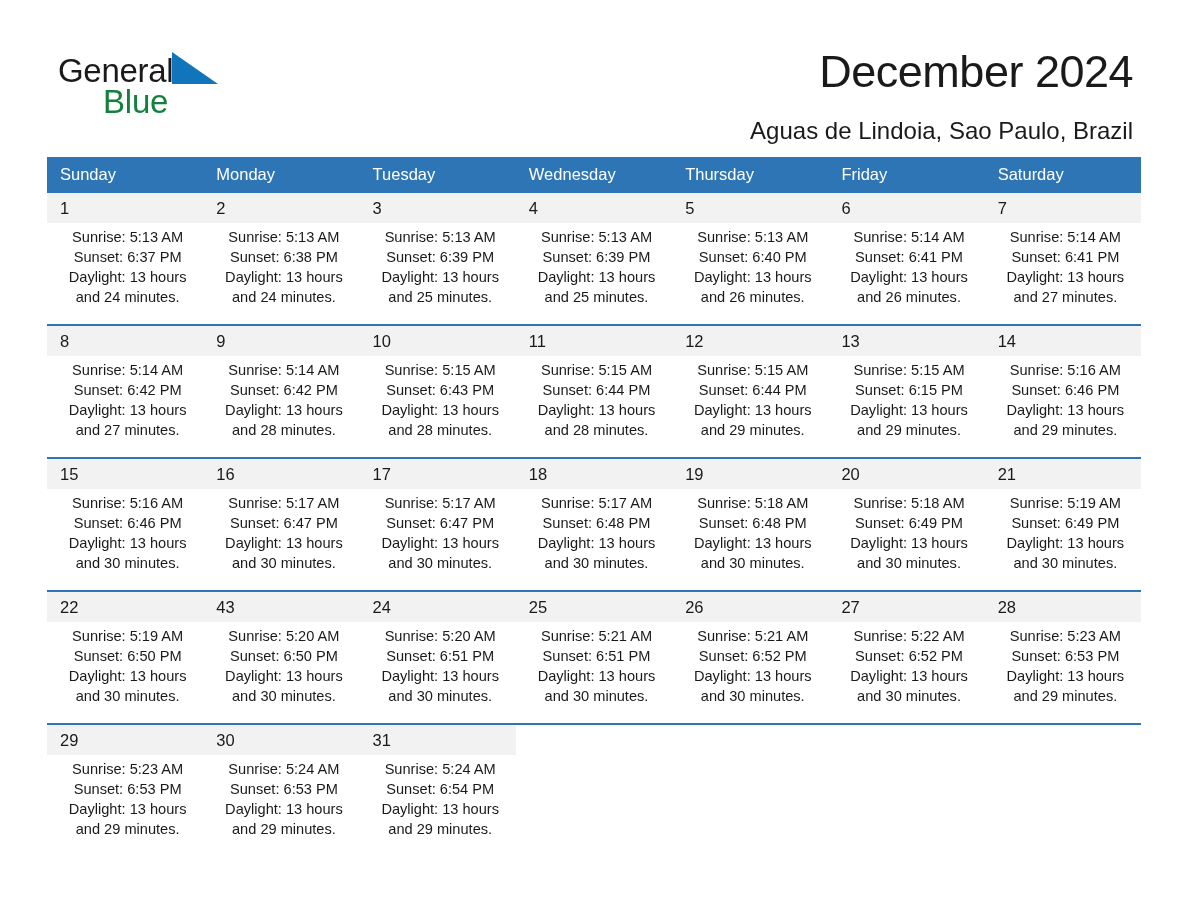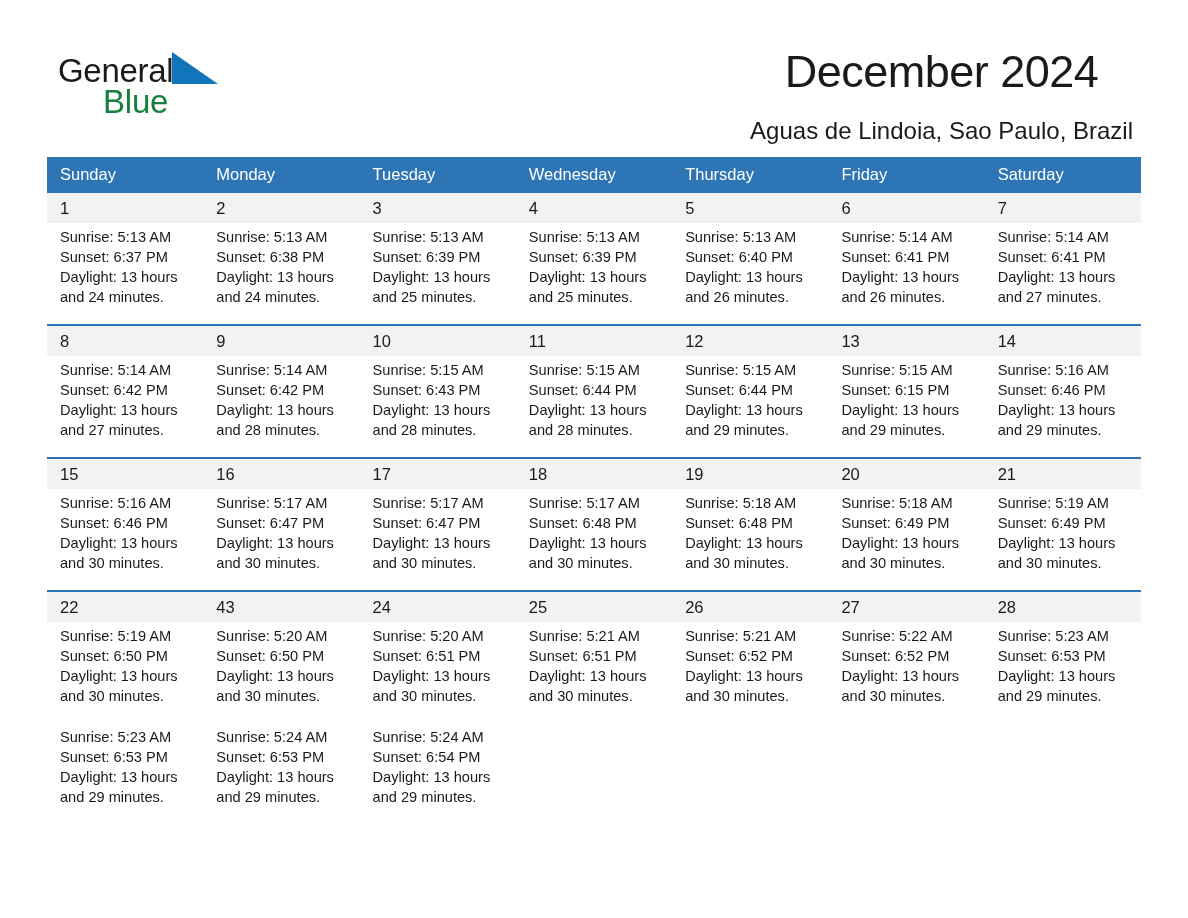--- a/index.html
+++ b/index.html
@@ -60,21 +60,21 @@
     color: #15803d;
     margin-top: -2px;
     margin-left: 45px;
     letter-spacing: -0.2px;
   }
 
   .title-block {
     position: absolute;
     right: 55px;
     top: 48px;
-    text-align: center;
+    text-align: right;
   }
   .cal-title {
     font-size: 45px;
     font-weight: normal;
     color: #1a1a1a;
     line-height: 1.05;
     letter-spacing: -0.5px;
     white-space: nowrap;
   }
   .cal-subtitle {
@@ -129,20 +129,21 @@
   tr.info-row td {
     background: #ffffff;
     font-size: 14.6px;
     color: #1a1a1a;
     padding: 5px 8px 16px 13px;
     vertical-align: top;
     line-height: 1.37;
     height: 94px;
     box-sizing: border-box;
     border: none;
+    text-align: center;
   }
   tr.info-row td .line { display: block; white-space: nowrap; }
   tr.info-row td .daylight { white-space: normal; }
 
   td.empty { background: #ffffff !important; }
   tr.daynum-row td.empty { background: #ffffff !important; }
 </style>
 </head>
 <body>
 
@@ -367,20 +368,29 @@
             <span class="line">Sunset: 6:52 PM</span>
             <span class="daylight">Daylight: 13 hours and 30 minutes.</span>
           </td>
           <td>
             <span class="line">Sunrise: 5:23 AM</span>
             <span class="line">Sunset: 6:53 PM</span>
             <span class="daylight">Daylight: 13 hours and 29 minutes.</span>
           </td>
         </tr>
 
+        <tr class="daynum-row">
+          <td>29</td>
+          <td>30</td>
+          <td>31</td>
+          <td class="empty"></td>
+          <td class="empty"></td>
+          <td class="empty"></td>
+          <td class="empty"></td>
+        </tr>
         <tr class="info-row">
           <td>
             <span class="line">Sunrise: 5:23 AM</span>
             <span class="line">Sunset: 6:53 PM</span>
             <span class="daylight">Daylight: 13 hours and 29 minutes.</span>
           </td>
           <td>
             <span class="line">Sunrise: 5:24 AM</span>
             <span class="line">Sunset: 6:53 PM</span>
             <span class="daylight">Daylight: 13 hours and 29 minutes.</span>

